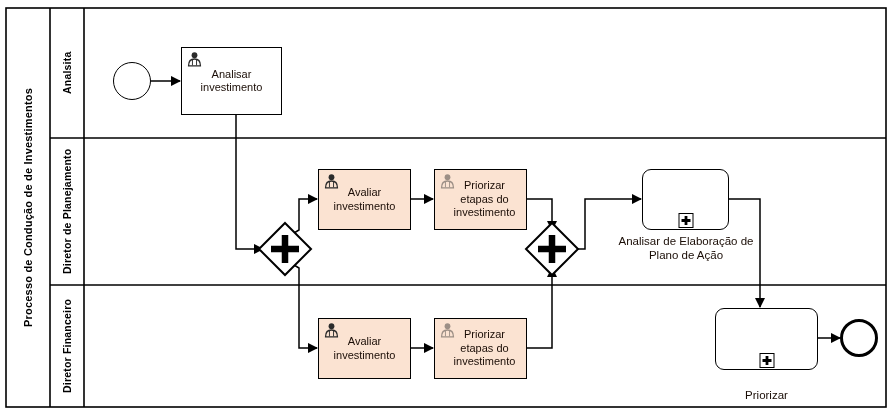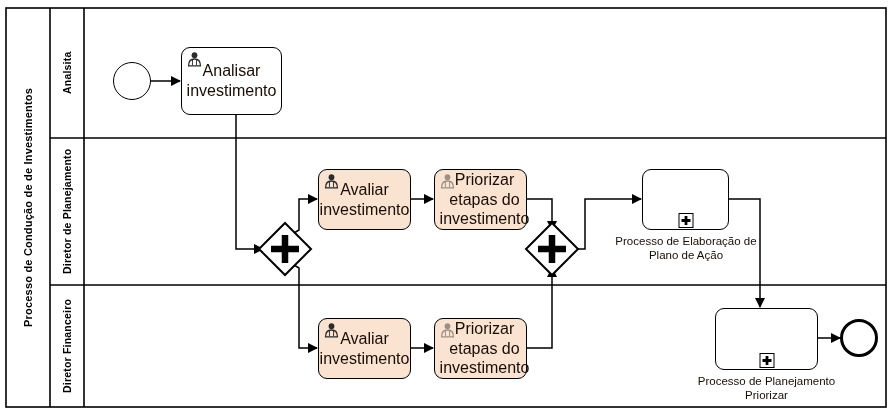--- a/index.html
+++ b/index.html
@@ -38,26 +38,26 @@
   .pool-label {
     font-size: 11px;
   }
   .lane-label {
     font-size: 10.5px;
   }
   .task {
     position: absolute;
     box-sizing: border-box;
     border: 1.6px solid #000000;
-    border-radius: 9px;
+    border-radius: 0;
     display: flex;
     align-items: center;
     justify-content: center;
     text-align: center;
-    font-size: 16px;
+    font-size: 11px;
     line-height: 1.22;
     color: #1a0d06;
   }
   .task .task-text {
     display: block;
     padding: 0 4px;
   }
   .task.peach { background: #fbe3d2; }
   .task.white { background: #ffffff; }
   .user-icon {
@@ -235,29 +235,29 @@
   </div>
 
   <div class="subprocess" style="left:642px; top:169px; width:87px; height:61px;">
     <div class="sub-marker">
       <svg width="11" height="11" viewBox="0 0 11 11">
         <path d="M 5.5 1 L 5.5 10 M 1 5.5 L 10 5.5" stroke="#000000" stroke-width="2.8"></path>
       </svg>
     </div>
   </div>
   <div class="sub-label" style="left:602px; top:234px; width:168px;">
-    <span>Processo de Elaboração de</span><br>
+    <span>Analisar de Elaboração de</span><br>
     <span>Plano de Ação</span>
   </div>
 
   <div class="subprocess" style="left:715px; top:308px; width:103px; height:62px;">
     <div class="sub-marker">
       <svg width="11" height="11" viewBox="0 0 11 11">
         <path d="M 5.5 1 L 5.5 10 M 1 5.5 L 10 5.5" stroke="#000000" stroke-width="2.8"></path>
       </svg>
     </div>
   </div>
   <div class="sub-label" style="left:684px; top:374px; width:165px;">
-    <span>Processo de Planejamento</span><br>
+    <br>
     <span>Priorizar</span>
   </div>
 
 </div>
 
 </body></html>

